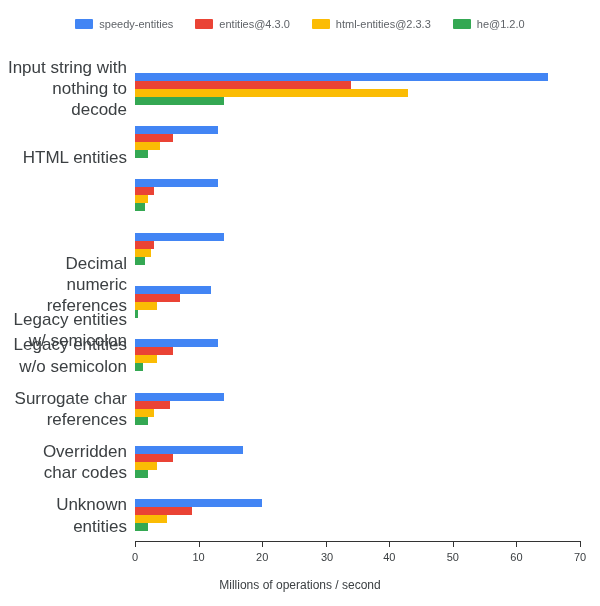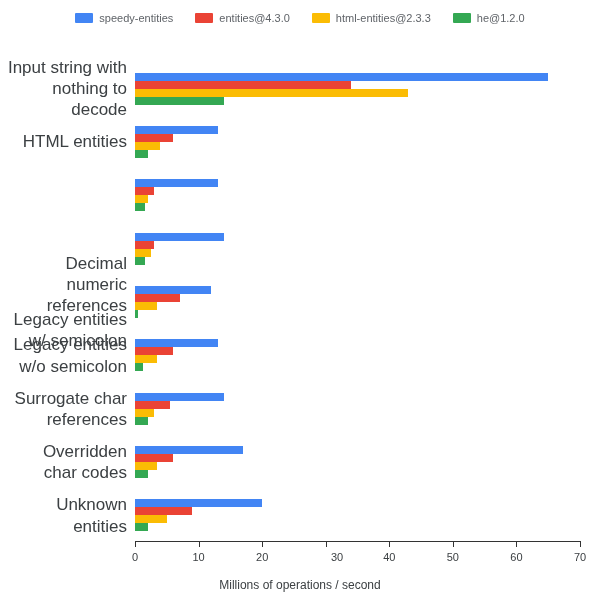--- a/index.html
+++ b/index.html
@@ -14,21 +14,21 @@
   }
   .chart-wrap {
     width: 600px;
     height: 606px;
     position: relative;
   }
   .legend {
     display: flex;
     justify-content: center;
     gap: 22px;
-    padding-top: 12px;
+    padding-top: 18px;
     padding-bottom: 12px;
     font-size: 11px;
     color: #5f6368;
   }
   .legend-item {
     display: flex;
     align-items: center;
     gap: 6px;
   }
   .legend-swatch {
@@ -116,35 +116,35 @@
 
   <div class="plot-area" id="plot">
     <div class="grid-edge"></div>
   <div class="x-tick" style="left: 0px;"></div>
       <div class="x-label" style="left: 0px;">0</div>
       <div class="x-tick" style="left: 63.5714px;"></div>
       <div class="x-label" style="left: 63.5714px;">10</div>
       <div class="x-tick" style="left: 127.143px;"></div>
       <div class="x-label" style="left: 127.143px;">20</div>
       <div class="x-tick" style="left: 190.714px;"></div>
-      <div class="x-label" style="left: 202px;">30</div>
+      <div class="x-label" style="left: 192px;">30</div>
       <div class="x-tick" style="left: 254.286px;"></div>
       <div class="x-label" style="left: 254.286px;">40</div>
       <div class="x-tick" style="left: 317.857px;"></div>
       <div class="x-label" style="left: 317.857px;">50</div>
       <div class="x-tick" style="left: 381.429px;"></div>
       <div class="x-label" style="left: 381.429px;">60</div>
       <div class="x-tick" style="left: 445px;"></div>
       <div class="x-label" style="left: 445px;">70</div>
       <div class="y-cat" style="top: 26.6667px;">Input string with nothing to decode</div>
       <div class="bar" style="top: 10.6667px; width: 413.214px; background: rgb(66, 133, 244);"></div>
       <div class="bar" style="top: 18.6667px; width: 216.143px; background: rgb(234, 67, 53);"></div>
       <div class="bar" style="top: 26.6667px; width: 273.357px; background: rgb(251, 188, 4);"></div>
       <div class="bar" style="top: 34.6667px; width: 89px; background: rgb(52, 168, 83);"></div>
-      <div class="y-cat" style="top: 80px;">HTML entities</div>
+      <div class="y-cat" style="top: 96px;">HTML entities</div>
       <div class="bar" style="top: 64px; width: 82.6429px; background: rgb(66, 133, 244);"></div>
       <div class="bar" style="top: 72px; width: 38.1429px; background: rgb(234, 67, 53);"></div>
       <div class="bar" style="top: 80px; width: 25.4286px; background: rgb(251, 188, 4);"></div>
       <div class="bar" style="top: 88px; width: 12.7143px; background: rgb(52, 168, 83);"></div>
       <div class="bar" style="top: 117.333px; width: 82.6429px; background: rgb(66, 133, 244);"></div>
       <div class="bar" style="top: 125.333px; width: 19.0714px; background: rgb(234, 67, 53);"></div>
       <div class="bar" style="top: 133.333px; width: 12.7143px; background: rgb(251, 188, 4);"></div>
       <div class="bar" style="top: 141.333px; width: 9.53571px; background: rgb(52, 168, 83);"></div>
       <div class="y-cat" style="top: 186.667px; margin-top: 36px;">Decimal numeric references</div>
       <div class="bar" style="top: 170.667px; width: 89px; background: rgb(66, 133, 244);"></div>

